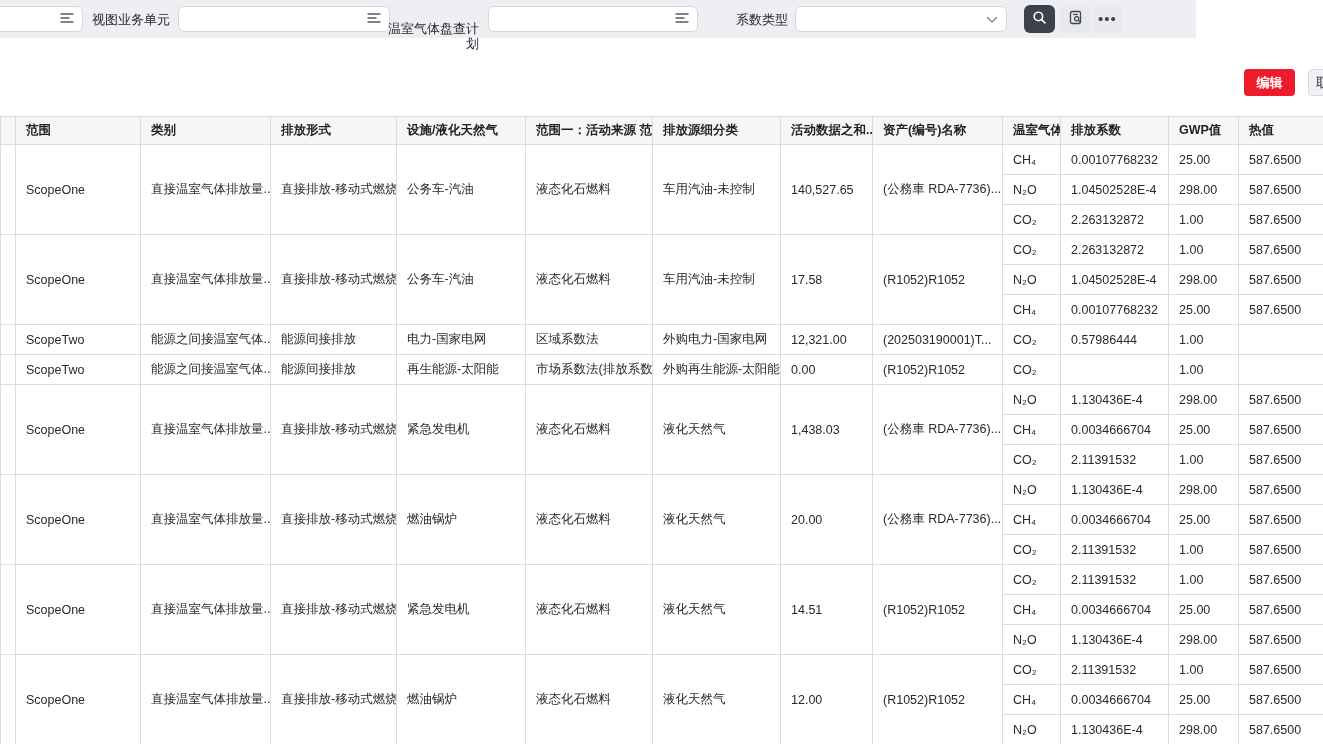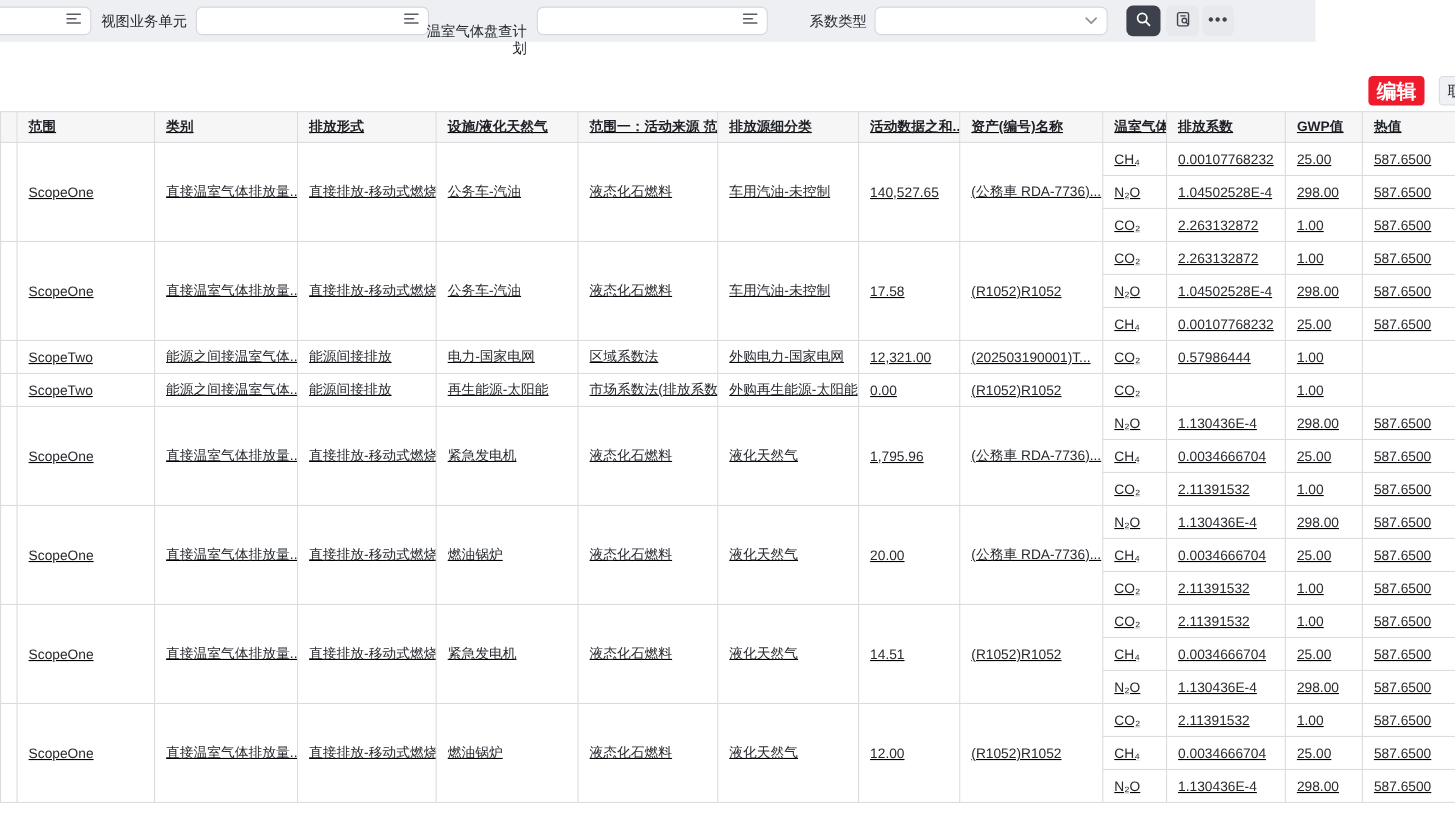--- a/index.html
+++ b/index.html
@@ -14,27 +14,27 @@
   .fb-box svg { flex:0 0 auto; }
   .fb-select { justify-content:space-between; padding-left:8px; cursor:pointer; }
   .btn-icon { position:absolute; top:5px; height:28px; border-radius:6px; border:none;
     display:flex; align-items:center; justify-content:center; cursor:pointer; }
   .btn-dark { background:#3c414b; }
   .btn-light { background:#e7e9ed; }
   .dots { font-size:15px; color:#40454e; letter-spacing:1px; line-height:10px; }
 
   
   .btn-edit { position:absolute; top:69px; left:1244px; width:51px; height:27px; background:#ee1b2c;
-    color:#fff; font-size:18px; font-weight:bold; border:none; border-radius:4px; cursor:pointer; }
+    color:#fff; font-size:13px; font-weight:bold; border:none; border-radius:4px; cursor:pointer; }
   .btn-partial { position:absolute; top:69px; left:1308px; width:44px; height:27px; background:#f0f1f4;
     border:1px solid #d8dade; border-radius:4px; font-size:13px; color:#25282e; text-align:left;
     padding-left:7px; cursor:pointer; overflow:hidden; }
 
   
-  .table-wrap { position:absolute; top:101px; left:0; width:1195px;text-decoration:underline; }
+  .table-wrap { position:absolute; top:116px; left:0; width:1195px; }
   table { border-collapse:collapse; table-layout:fixed; width:1323px; }
   th { background:#f6f6f7; font-weight:bold; font-size:12.5px; text-align:left; padding:0 10px;
     height:28px; border:1px solid #dadcde; color:#1d2025; white-space:nowrap; overflow:hidden; }
   td { font-size:12.5px; color:#26292e; padding:0 10px; border:1px solid #dadcde; height:30px;
     vertical-align:middle; white-space:nowrap; overflow:hidden; background:#fff; }
 </style>
 </head>
 <body>
 
 <div class="filterbar">
@@ -233,21 +233,21 @@
           <td></td>
         </tr>
         <tr>
           <td rowspan="3" style="padding: 0px;"></td>
           <td rowspan="3">ScopeOne</td>
           <td rowspan="3">直接温室气体排放量...</td>
           <td rowspan="3">直接排放-移动式燃烧</td>
           <td rowspan="3">紧急发电机</td>
           <td rowspan="3">液态化石燃料</td>
           <td rowspan="3">液化天然气</td>
-          <td rowspan="3">1,795.96</td>
+          <td rowspan="3">1,438.03</td>
           <td rowspan="3">(公務車 RDA-7736)...</td>
           <td>N₂O</td>
           <td>1.130436E-4</td>
           <td>298.00</td>
           <td>587.6500</td>
         </tr>
         <tr>
           <td>CH₄</td>
           <td>0.0034666704</td>
           <td>25.00</td>

